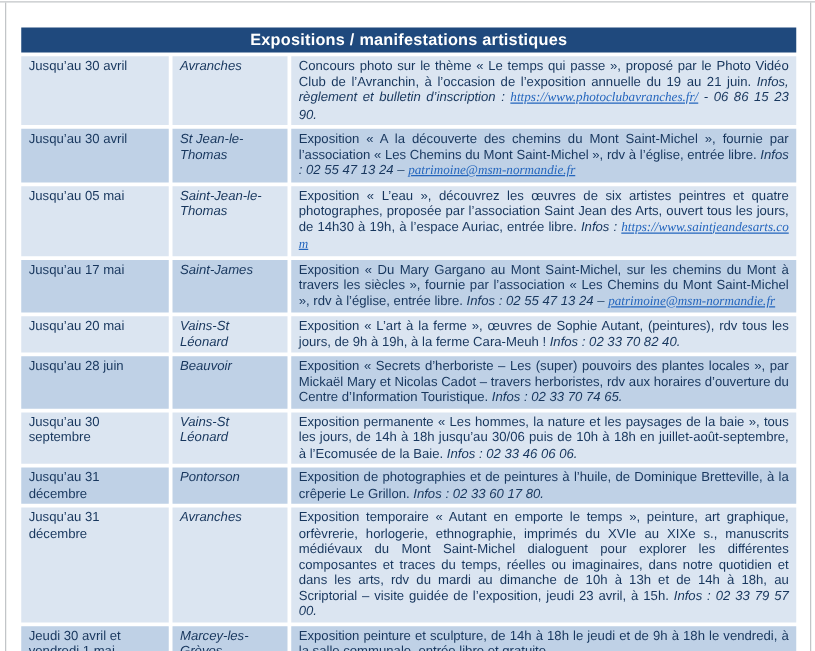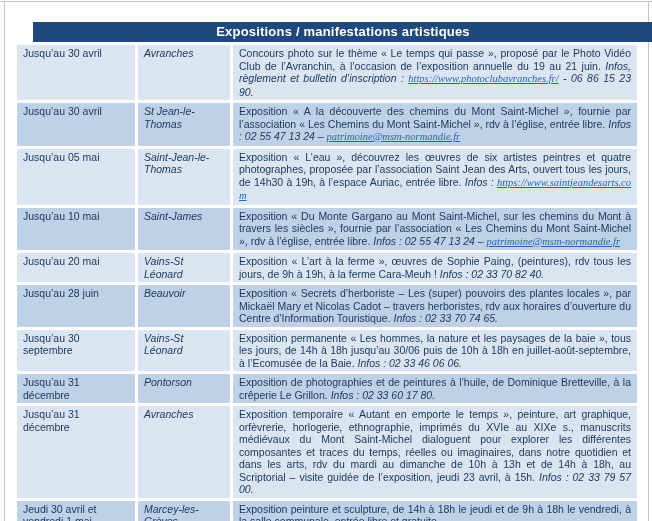--- a/index.html
+++ b/index.html
@@ -16,21 +16,21 @@
     font-family:"Liberation Sans","DejaVu Sans",sans-serif;
     color:var(--text);
   }
   .canvas{position:relative;width:652px;height:521px;background:#ffffff;overflow:hidden;}
   .edge{position:absolute;background:var(--page-edge);}
   .edge-top{left:0;top:1px;width:652px;height:1px;}
   .edge-left{left:4px;top:2px;width:1px;height:519px;}
   .edge-right{left:648px;top:2px;width:1px;height:519px;}
   .table-wrap{position:absolute;left:14px;top:22px;width:626px;}
   .table-title{
-    margin-left:19px;width:620px;height:20px;box-sizing:border-box;
+    margin-left:3px;width:620px;height:20px;box-sizing:border-box;
     background:var(--header-bg);color:#ffffff;
     font-size:13px;font-weight:bold;text-align:center;line-height:20px;
     letter-spacing:0.2px;
   }
   table.events{
     border-collapse:separate;border-spacing:3px;
     width:626px;table-layout:fixed;
   }
   table.events td{
     vertical-align:top;
@@ -78,28 +78,28 @@
             <td class="c-date">Jusqu’au 30 avril</td>
             <td class="c-place">St Jean-le-<br>Thomas</td>
             <td class="c-desc"><span class="seg-b">Exposition « A la découverte des chemins du Mont Saint-Michel », </span><span class="seg-r">fournie par l’association « Les Chemins du Mont Saint-Michel », rdv à l’église, entrée libre. </span><span class="seg-i">Infos : 02 55 47 13 24 – </span><a class="seg-a">patrimoine@msm-normandie.fr</a></td>
           </tr>
           <tr class="shade-light">
             <td class="c-date">Jusqu’au 05 mai</td>
             <td class="c-place">Saint-Jean-le-<br>Thomas</td>
             <td class="c-desc"><span class="seg-b">Exposition « L’eau », </span><span class="seg-r">découvrez les œuvres de six artistes peintres et quatre photographes, proposée par l’association Saint Jean des Arts, ouvert tous les jours, de 14h30 à 19h, à l’espace Auriac, entrée libre. </span><span class="seg-i">Infos : </span><a class="seg-a">https://www.saintjeandesarts.com</a></td>
           </tr>
           <tr class="shade-dark">
-            <td class="c-date">Jusqu’au 10 mai</td>
+            <td class="c-date">Jusqu’au 17 mai</td>
             <td class="c-place">Saint-James</td>
-            <td class="c-desc"><span class="seg-b">Exposition « Du Monte Gargano au Mont Saint-Michel, sur les chemins du Mont à travers les siècles », </span><span class="seg-r">fournie par l’association « Les Chemins du Mont Saint-Michel », rdv à l’église, entrée libre. </span><span class="seg-i">Infos : 02 55 47 13 24 – </span><a class="seg-a">patrimoine@msm-normandie.fr</a></td>
+            <td class="c-desc"><span class="seg-b">Exposition « Du Mary Gargano au Mont Saint-Michel, sur les chemins du Mont à travers les siècles », </span><span class="seg-r">fournie par l’association « Les Chemins du Mont Saint-Michel », rdv à l’église, entrée libre. </span><span class="seg-i">Infos : 02 55 47 13 24 – </span><a class="seg-a">patrimoine@msm-normandie.fr</a></td>
           </tr>
           <tr class="shade-light">
             <td class="c-date">Jusqu’au 20 mai</td>
             <td class="c-place">Vains-St<br>Léonard</td>
-            <td class="c-desc"><span class="seg-b">Exposition « L’art à la ferme », </span><span class="seg-r">œuvres de Sophie Paing, (peintures), rdv tous les jours, de 9h à 19h, à la ferme Cara-Meuh ! </span><span class="seg-i">Infos : 02 33 70 82 40.</span></td>
+            <td class="c-desc"><span class="seg-b">Exposition « L’art à la ferme », </span><span class="seg-r">œuvres de Sophie Autant, (peintures), rdv tous les jours, de 9h à 19h, à la ferme Cara-Meuh ! </span><span class="seg-i">Infos : 02 33 70 82 40.</span></td>
           </tr>
           <tr class="shade-dark">
             <td class="c-date">Jusqu’au 28 juin</td>
             <td class="c-place">Beauvoir</td>
             <td class="c-desc"><span class="seg-b">Exposition « Secrets d’herboriste – Les (super) pouvoirs des plantes locales », </span><span class="seg-r">par Mickaël Mary et Nicolas Cadot – travers herboristes, rdv aux horaires d’ouverture du Centre d’Information Touristique. </span><span class="seg-i">Infos : 02 33 70 74 65.</span></td>
           </tr>
           <tr class="shade-light">
             <td class="c-date">Jusqu’au 30<br>septembre</td>
             <td class="c-place">Vains-St<br>Léonard</td>
             <td class="c-desc"><span class="seg-b">Exposition permanente </span><span class="seg-r">« Les hommes, la nature et les paysages de la baie », tous les jours, de 14h à 18h jusqu’au 30/06 puis de 10h à 18h en juillet-août-septembre, à l’Ecomusée de la Baie. </span><span class="seg-i">Infos : 02 33 46 06 06.</span></td>

